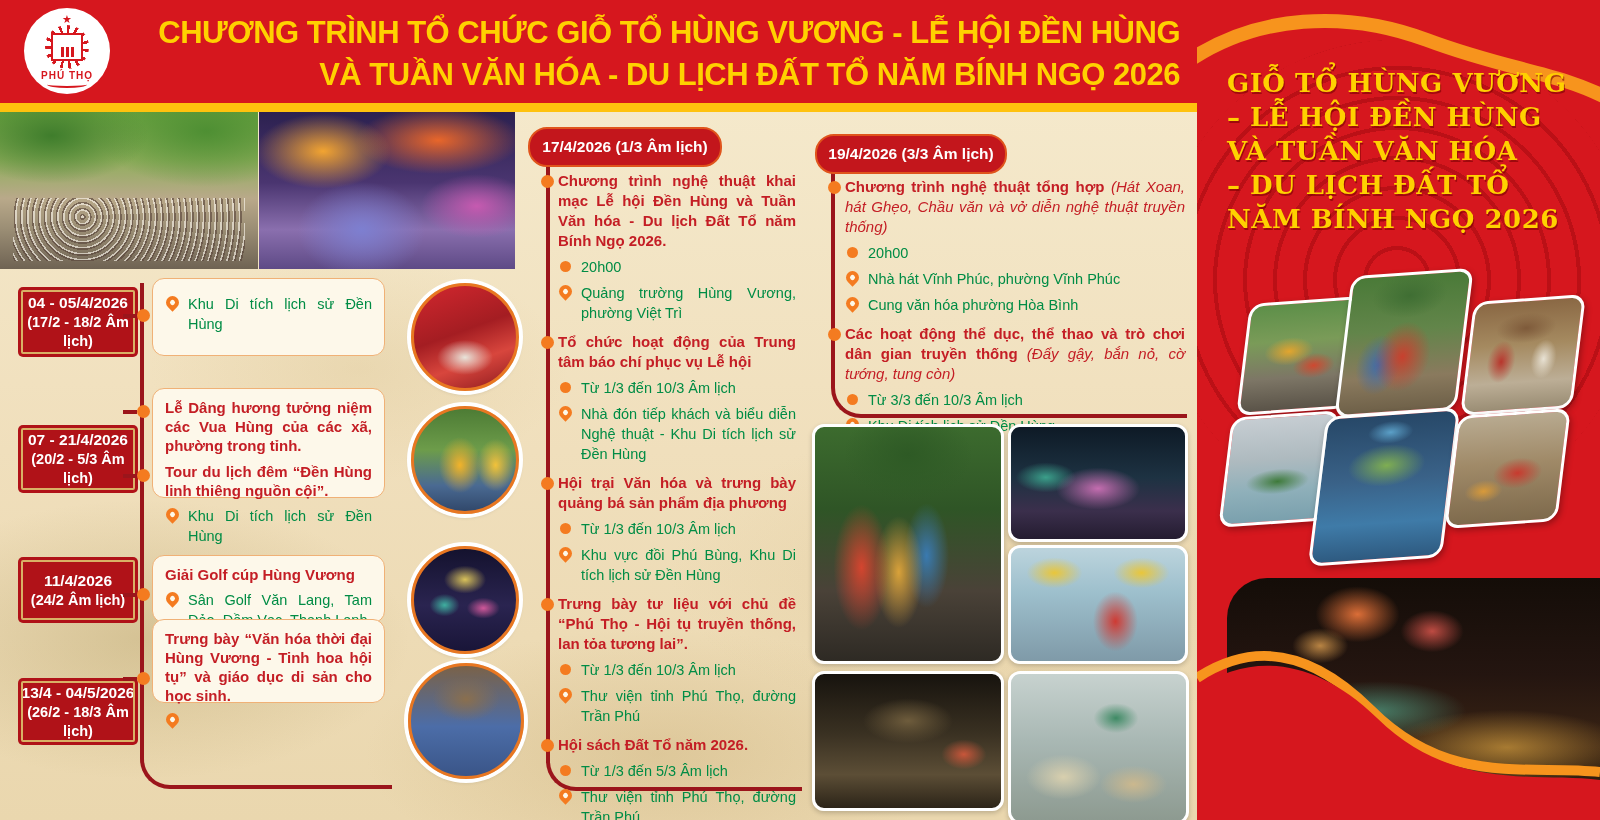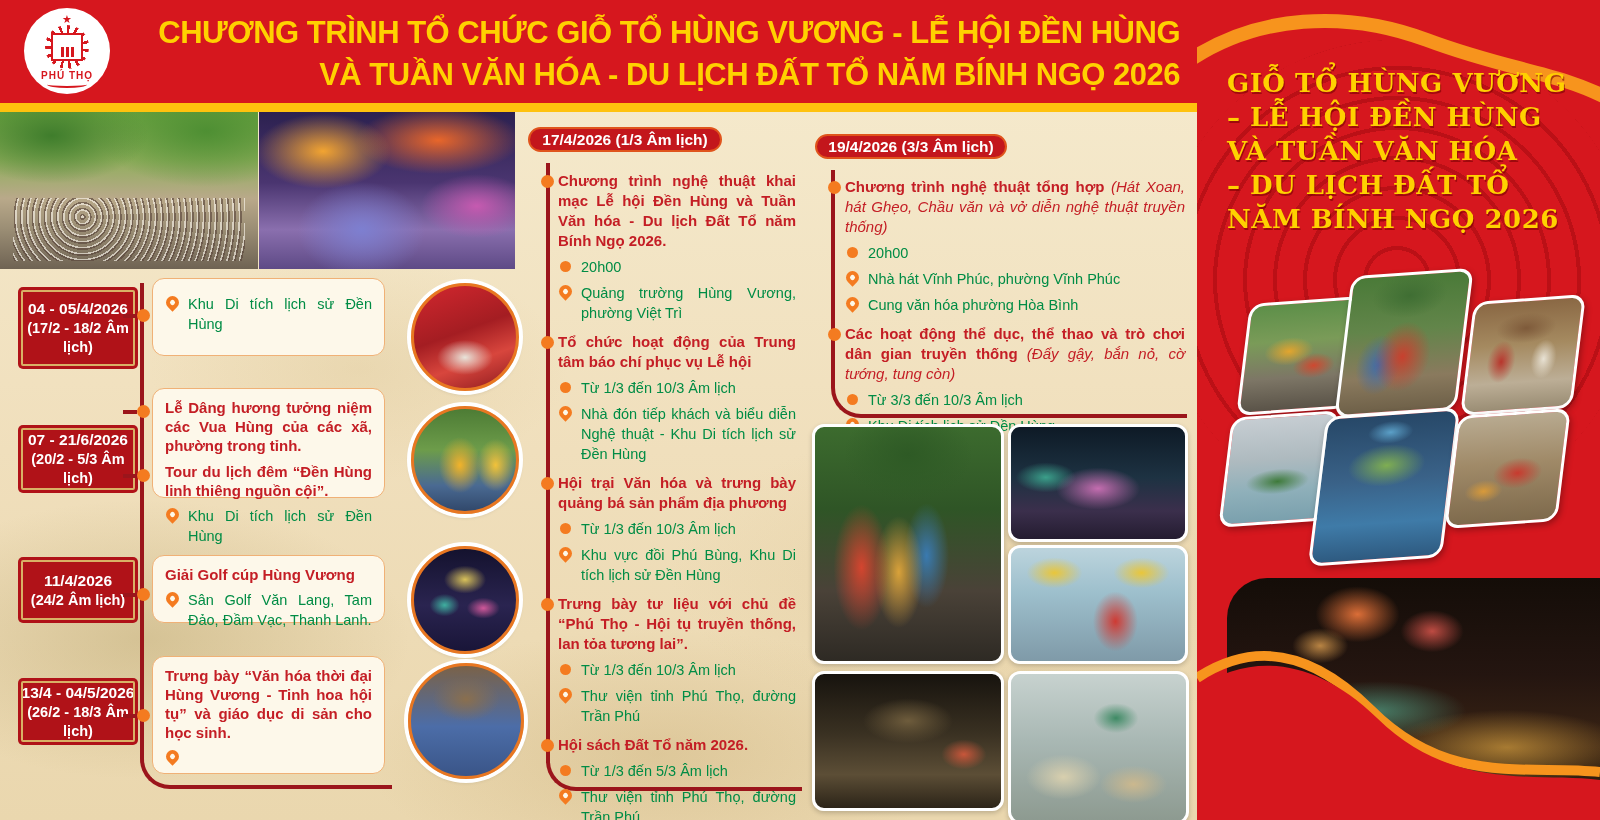--- a/index.html
+++ b/index.html
@@ -86,21 +86,21 @@
       linear-gradient(180deg,#4d7c35 0%,#6d9c4a 40%,#4a6a92 75%,#31486b 100%);}
   .c3{left:411px;top:546px;width:102px;height:102px;background:
       radial-gradient(30px 20px at 50% 30%, #d9c25a, transparent 70%),
       radial-gradient(20px 15px at 30% 55%, #3fb0a0, transparent 75%),
       radial-gradient(22px 14px at 68% 58%, #d0589a, transparent 75%),
       linear-gradient(180deg,#14122e 0%,#2a2450 55%,#191538 100%);}
   .c4{left:408px;top:663px;width:110px;height:110px;background:
       radial-gradient(45px 30px at 50% 30%, #8a6f4e, transparent 75%),
       linear-gradient(180deg,#7a6248 0%,#4c6da8 55%,#3a5588 100%);}
   
-  .pill{position:absolute;height:25px;background:#c3161c;border:2.5px solid #e0541c;border-radius:19px;
+  .pill{position:absolute;height:40px;background:#c3161c;border:2.5px solid #e0541c;border-radius:19px;
     color:#fff;font-weight:bold;font-size:15.5px;display:flex;align-items:center;justify-content:center;
     box-sizing:border-box;}
   .pill-day1{left:528px;top:127px;width:194px;}
   .pill-day2{left:815px;top:134px;width:192px;}
   
   .daycol{position:absolute;}
   .col-day1{left:558px;top:171px;width:238px;}
   .col-day2{left:845px;top:177px;width:340px;}
   .evt{position:relative;margin-bottom:9px;}
   .evt-title{color:#c41e25;font-weight:bold;font-size:15px;line-height:20px;text-align:justify;}
@@ -205,26 +205,26 @@
     </div>
     <div class="gold-bar"></div>
 
     <div class="photo strip-photo p-crowd"></div>
     <div class="photo strip-photo p-dragon"></div>
 
     <div class="tline tl-left"></div>
     <div class="tline tl-day1"></div>
     <div class="tline tl-day2"></div>
 
-    <div class="badge" style="top:287px;height:82px;">
+    <div class="badge" style="top:287px;height:70px;">
       <span class="d">04 - 05/4/2026</span>
       <span class="l">(17/2 - 18/2 Âm lịch)</span>
     </div>
     <div class="badge" style="top:425px;height:68px;">
-      <span class="d">07 - 21/6/2026</span>
+      <span class="d">07 - 21/4/2026</span>
       <span class="l">(20/2 - 5/3 Âm lịch)</span>
     </div>
     <div class="badge" style="top:557px;height:66px;">
       <span class="d">11/4/2026</span>
       <span class="l">(24/2 Âm lịch)</span>
     </div>
     <div class="badge" style="top:678px;height:67px;">
       <span class="d">13/4 - 04/5/2026</span>
       <span class="l">(26/2 - 18/3 Âm lịch)</span>
     </div>
@@ -247,21 +247,21 @@
         </div>
     </div>
     <div class="card" style="top:555px;height:68px;">
       <span class="cdot" style="top:32px;"></span>
       <div class="bt">Giải Golf cúp Hùng Vương</div>
       <div class="row">
           <span class="pin"></span>
         <span class="txt">Sân Golf Văn Lang, Tam Đảo, Đầm Vạc, Thanh Lanh.</span>
         </div>
     </div>
-    <div class="card" style="top:656px;height:118px;">
+    <div class="card" style="top:619px;height:84px;">
       <span class="cdot" style="top:52px;"></span>
       <div class="bt">Trưng bày “Văn hóa thời đại Hùng Vương -  Tinh hoa hội tụ” và giáo dục di sản cho học sinh.</div>
       <div class="row">
           <span class="pin"></span>
         </div>
     </div>
 
     <div class="circle c1"></div>
     <div class="circle c2"></div>
     <div class="circle c3"></div>

